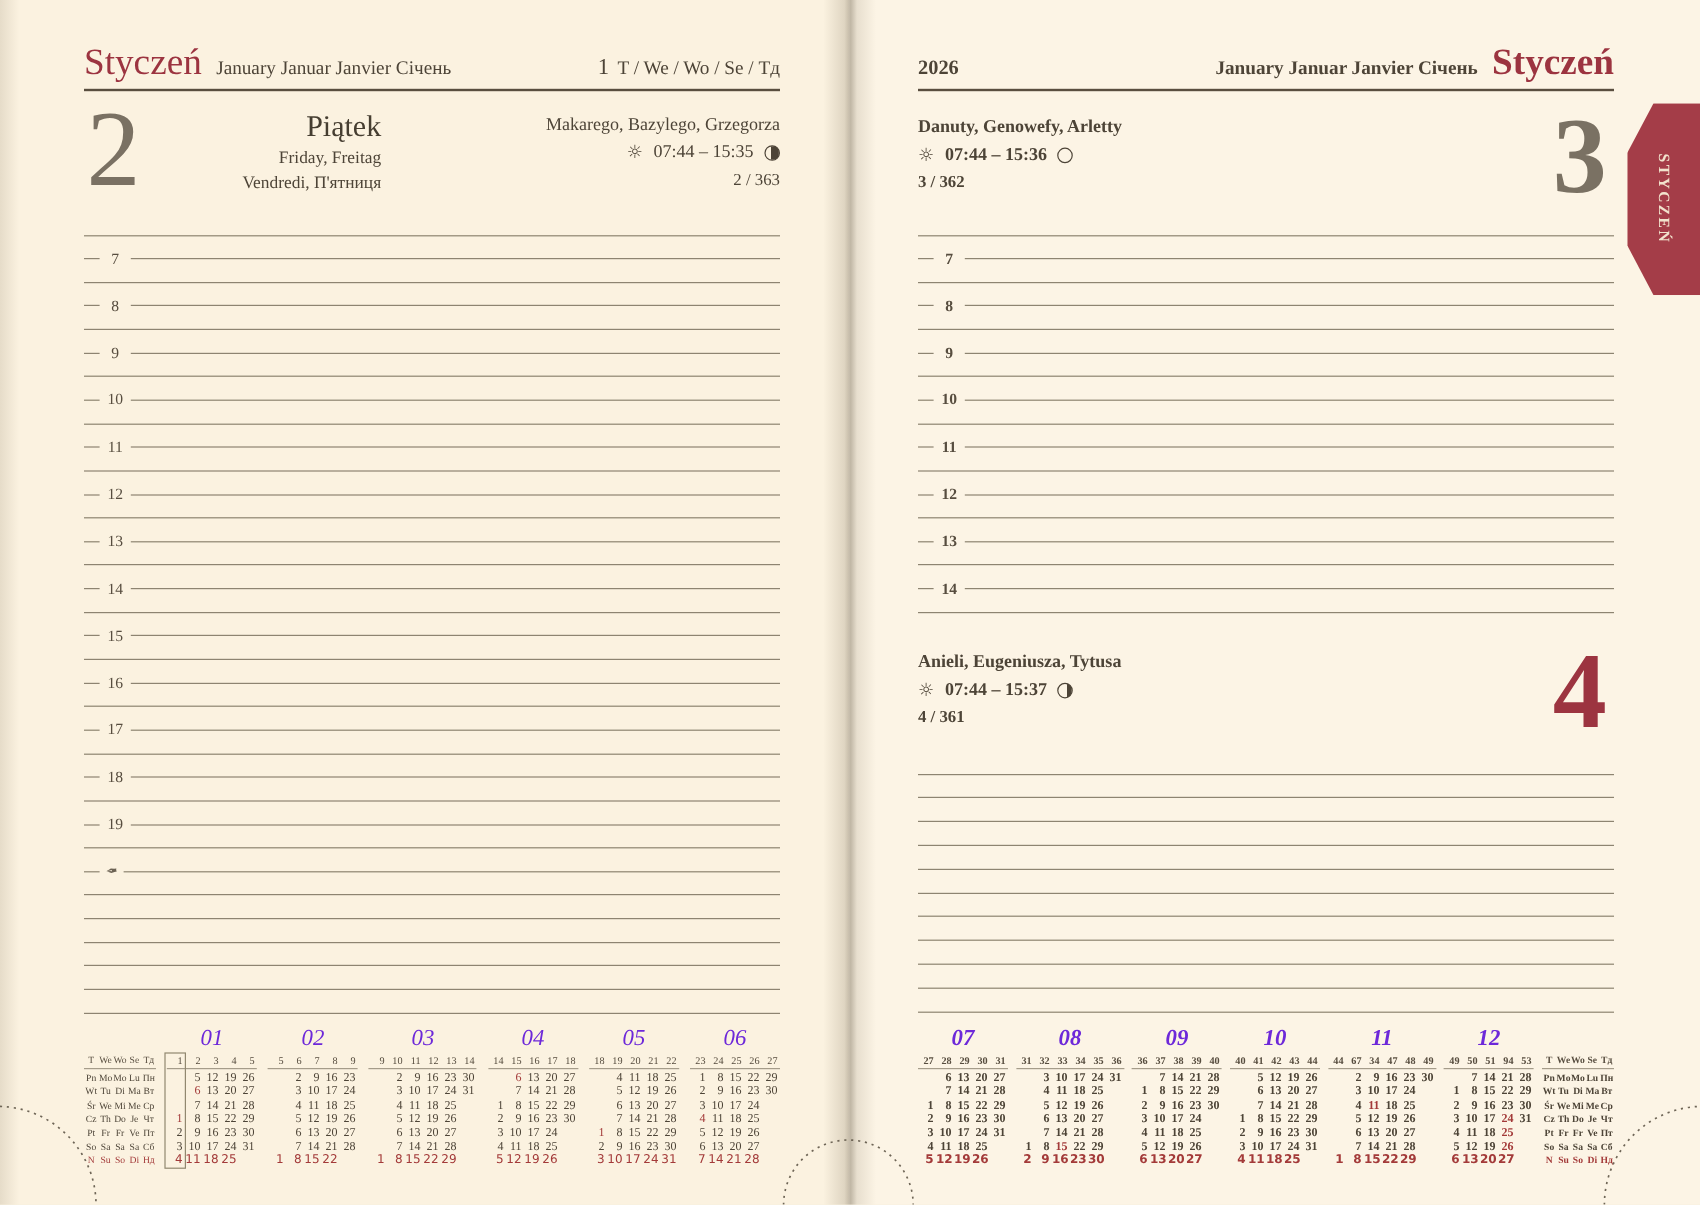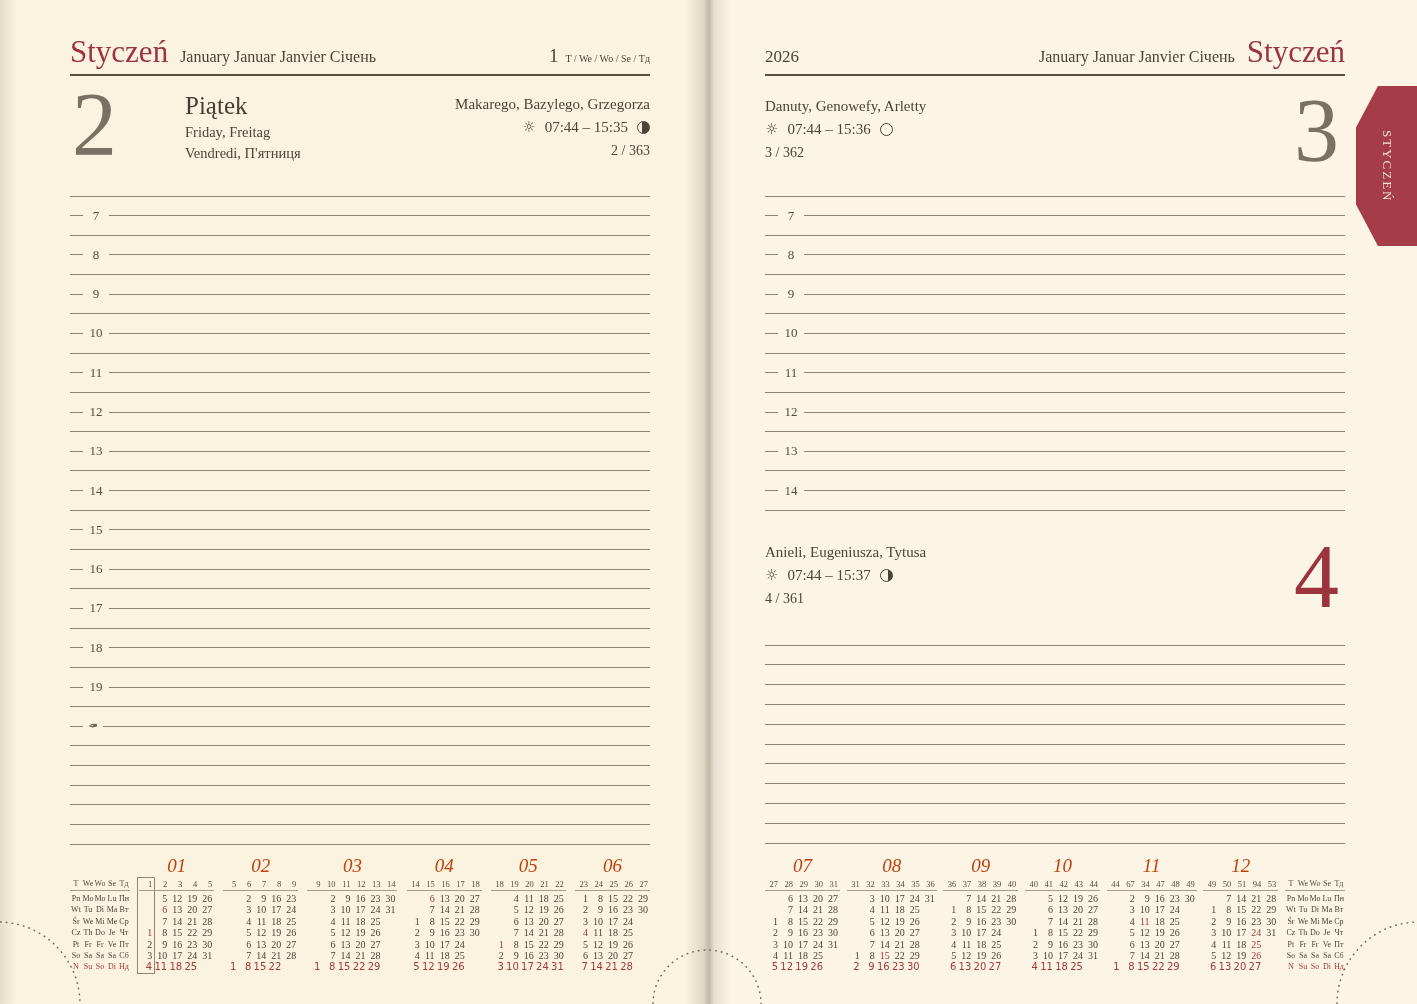--- a/index.html
+++ b/index.html
@@ -1,34 +1,34 @@
 <!DOCTYPE html>
 <html style="--cream_left: #fbf2e0; --cream_right: #fcf4e5; --ink: #4d4437; --red: #9c3440; --calred: #a33a39; --line: #8d8471; --gray_num: #7a7163; --rule_dark: #594e3f; --tab_bg: #a43d48; --tab_text: #f2e3cd;"><head>
 <meta charset="utf-8">
 <style>
   html,body{margin:0;padding:0;width:1417px;height:1004px;overflow:hidden;
     font-family:"Liberation Serif","DejaVu Serif",serif;background:#f8efdc;}
   .spread{position:relative;width:1417px;height:1004px;}
   .page{position:absolute;top:0;bottom:0;}
   .page-left{left:0;width:707px;background:var(--cream_left);}
-  .page-right{left:707px;width:710px;background:var(--cream_right);}
+  .page-right{left:707px;width:710px;background:var(--cream_right);font-weight:bold;}
   .page-left::before{content:'';position:absolute;left:0;top:0;bottom:0;width:16px;
     background:linear-gradient(90deg,rgba(120,105,80,.16),rgba(120,105,80,0));}
   .spine{position:absolute;left:686px;top:0;bottom:0;width:44px;pointer-events:none;
     background:linear-gradient(90deg,rgba(125,112,88,0) 0%,rgba(125,112,88,.22) 40%,rgba(96,84,62,.38) 52%,rgba(125,112,88,.16) 64%,rgba(125,112,88,0) 100%);}
   
   .page-head{position:absolute;top:34px;height:42px;box-sizing:border-box;display:flex;
     align-items:baseline;border-bottom:2px solid var(--rule_dark);}
   .page-left .page-head{left:70px;width:580px;}
   .page-right .page-head{left:58px;width:580px;}
   .ph-main{font-size:31px;color:var(--red);}
   .ph-langs{font-size:16px;color:var(--ink);margin-left:12px;}
   .ph-spacer{flex:1;}
   .ph-weeknum{font-size:19px;color:var(--ink);}
-  .ph-weeklabel{font-size:10px;color:var(--ink);margin-left:7px;}
+  .ph-weeklabel{font-size:16px;color:var(--ink);margin-left:7px;}
   .ph-year{font-size:17px;color:var(--ink);}
   .page-right .ph-langs{margin-left:0;}
   .page-right .ph-main{margin-left:12px;}
   
   .day-head{position:absolute;width:580px;height:100px;}
   .bignum{position:absolute;font-size:90px;line-height:86px;color:var(--gray_num);}
   .bignum.red{color:var(--red);}
   .names .nm-main{font-size:25px;color:#463e31;line-height:28px;}
   .names .nm-sub{font-size:14.5px;color:var(--ink);margin-top:4px;}
   .names.red-text .nm-main,.names.red-text .nm-sub{color:var(--red);}
@@ -39,21 +39,21 @@
   .sun{font-family:"DejaVu Sans",sans-serif;font-size:15px;line-height:1;color:var(--ink);}
   .suntime{font-size:15px;}
   .moon{width:13px;height:13px;border:1.5px solid var(--ink);border-radius:50%;display:inline-block;box-sizing:border-box;}
   .moon[data-phase="waxing-gibbous"]{background:linear-gradient(90deg,transparent 38%,var(--ink) 38%);}
   .moon[data-phase="full"]{background:transparent;}
   .moon[data-phase="waning-gibbous"]{background:linear-gradient(90deg,transparent 62%,var(--ink) 62%);}
   .counter{margin-top:7px;font-size:14px;}
   
   #day2{left:70px;top:86px;}
   #day2 .bignum{left:2px;top:-4px;}
-  #day2 .names{position:absolute;left:115px;top:6px;}
+  #day2 .names{position:absolute;left:132px;top:6px;text-align:right;}
   #day2 .meta{position:absolute;right:0;top:10px;text-align:right;}
   
   #day3,#day4{left:58px;}
   #day3{top:92px;} #day4{top:538px;}
   #day3 .meta,#day4 .meta{position:absolute;left:0;top:6px;text-align:left;}
   #day3 .names,#day4 .names{position:absolute;right:112px;top:2px;text-align:right;}
   #day3 .bignum,#day4 .bignum{right:6px;top:-4px;}
   
   .lines{position:absolute;width:580px;}
   #lines-left{left:70px;top:196px;height:660px;}
@@ -63,21 +63,21 @@
   .rule .seg{border-top:1px solid var(--line);height:0;}
   .rule .rest{flex:1;}
   .rule .dash{width:13px;}
   .hnum{font-size:13px;color:#574d3f;min-width:18px;text-align:center;padding:0 4px;line-height:14px;}
   .pen-ic{font-size:12px;color:#6b6253;padding:0 5px;line-height:12px;transform:scaleX(-1) rotate(8deg);}
   
   .minical{position:absolute;width:580px;display:flex;justify-content:space-between;align-items:flex-start;}
   #minical-left{left:70px;top:855px;}
   #minical-right{left:58px;top:855px;}
   .month{display:flex;flex-direction:column;align-items:center;}
-  .month-title{font-size:19px;font-style:italic;color:#c2410c;line-height:22px;margin-bottom:2px;}
+  .month-title{font-size:19px;font-style:italic;color:#6d28d9;line-height:22px;margin-bottom:2px;}
   .month-grid{position:relative;}
   .week-row{display:flex;border-bottom:1px solid #a59c8a;padding-bottom:1px;margin-bottom:2px;}
   .cal-row{display:flex;}
   .cell{width:15px;font-size:10px;line-height:11.4px;height:11.4px;text-align:right;
     padding-right:2px;box-sizing:border-box;color:var(--ink);}
   .cell.wk{font-size:8.5px;color:#574d3f;height:10px;line-height:10px;}
   .cal-row.sun .cell{color:var(--calred);}
   .cell.red{color:var(--calred);}
   .col-box{position:absolute;top:-2px;bottom:-1px;width:16px;border:1px solid #91886f;pointer-events:none;}
   .legend{margin-top:24px;}

